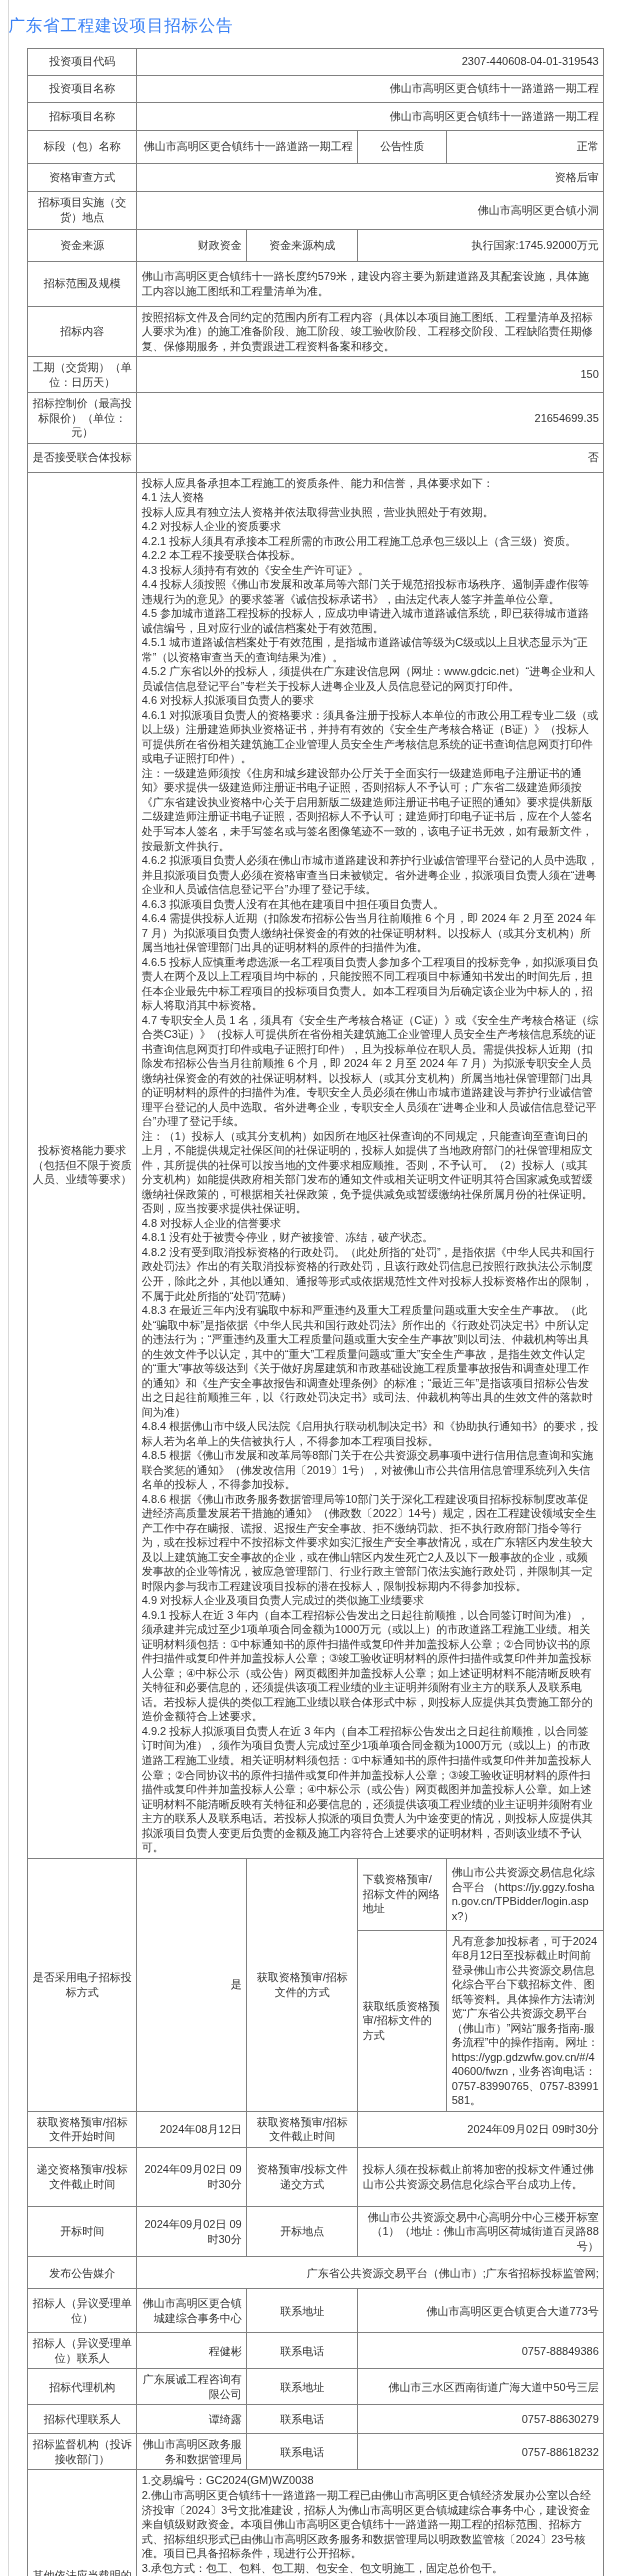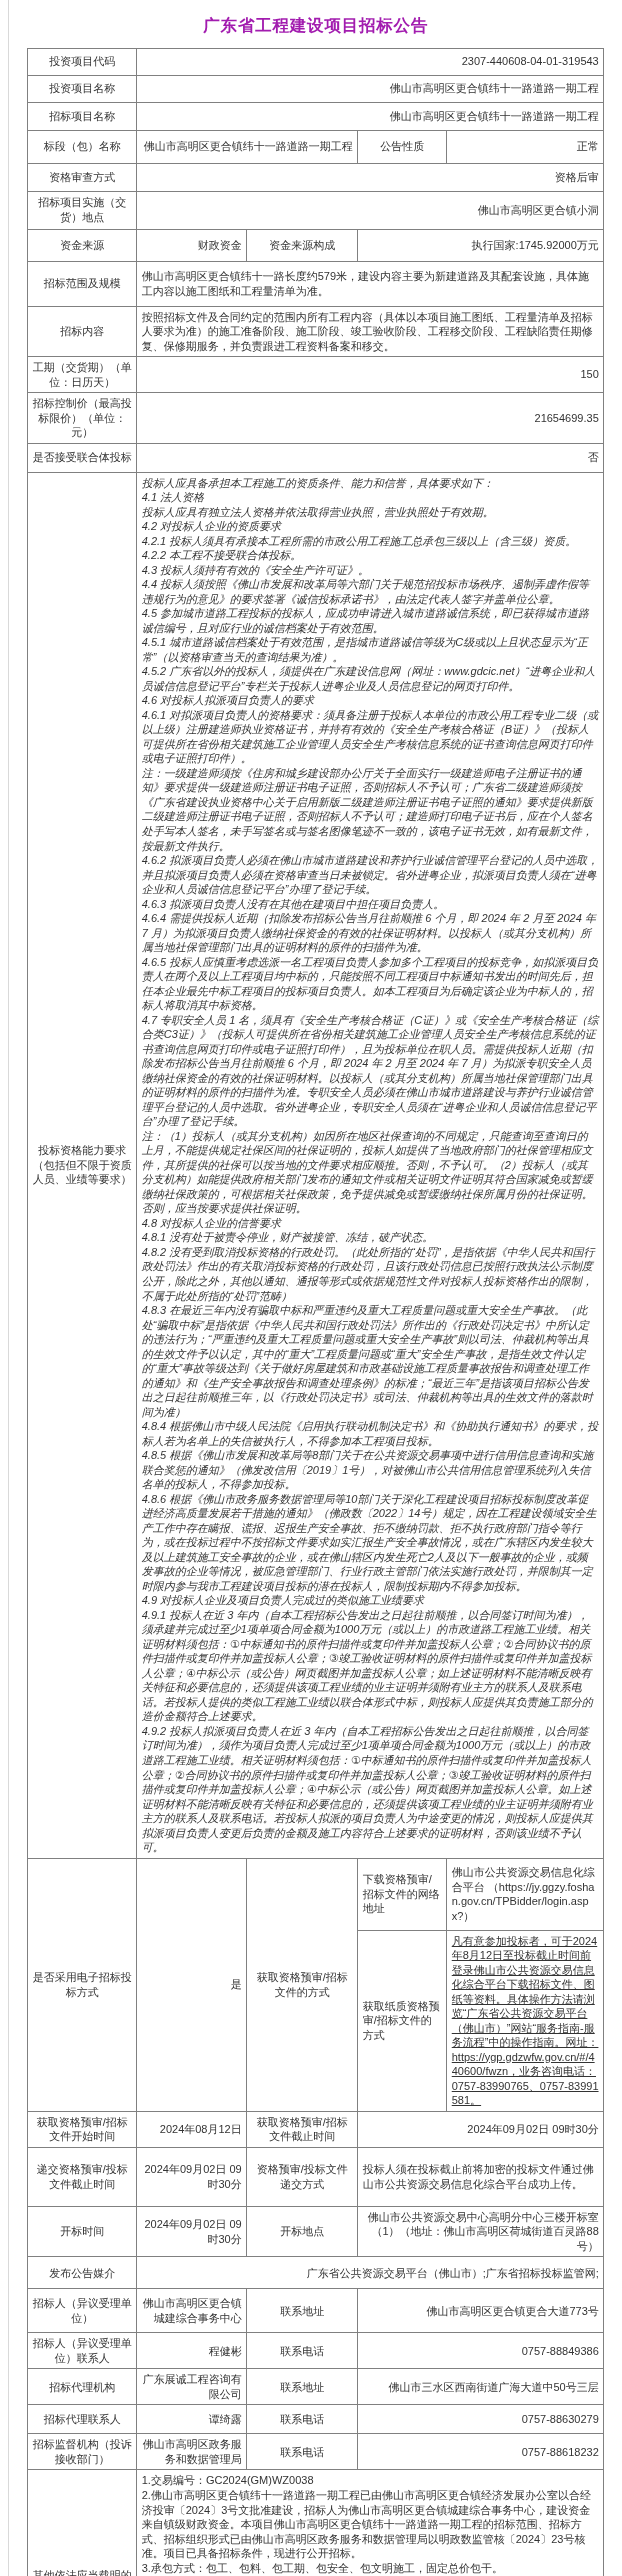--- a/index.html
+++ b/index.html
@@ -11,24 +11,23 @@
   .page{
     margin-left:7.5px;
     border-left:0.8px solid #d9d9d9;
     border-bottom:0.8px solid #d9d9d9;
     padding-bottom:54px;
     min-height:2512px;
     background:#fff;
   }
   .title{
     padding:15px 0 10.5px 0;
-    text-align:center;
     font-size:16.5px;
-    font-weight:bold;
-    color:#a21caf;
+    font-weight:normal;
+    color:#3b82f6;
     letter-spacing:0.8px;
   }
   table.tender{
     width:575px;
     margin:0 auto;
     border-collapse:collapse;
     table-layout:fixed;
   }
   table.tender td{
     border:0.8px solid #808080;
@@ -50,23 +49,23 @@
     font-size:11px;
     padding:3px 4.5px;
   }
   td.vc{ text-align:right; }
   td.lt{
     text-align:left;
     white-space:pre-wrap;
     word-break:break-all;
     padding:5.3px 7.5px;
   }
-  td.padlg{ padding-bottom:113px;font-style:italic; }
+  td.padlg{ padding-bottom:113px; }
   td.padmd{ padding-bottom:35px; }
-  td.padsm{ padding-bottom:19.6px;text-decoration:underline; }
+  td.padsm{ padding-bottom:19.6px; }
 </style>
 </head>
 <body>
 
 <div class="page">
   <div class="title">广东省工程建设项目招标公告</div>
 
   <table class="tender">
     <colgroup>
       <col style="width:109px">

